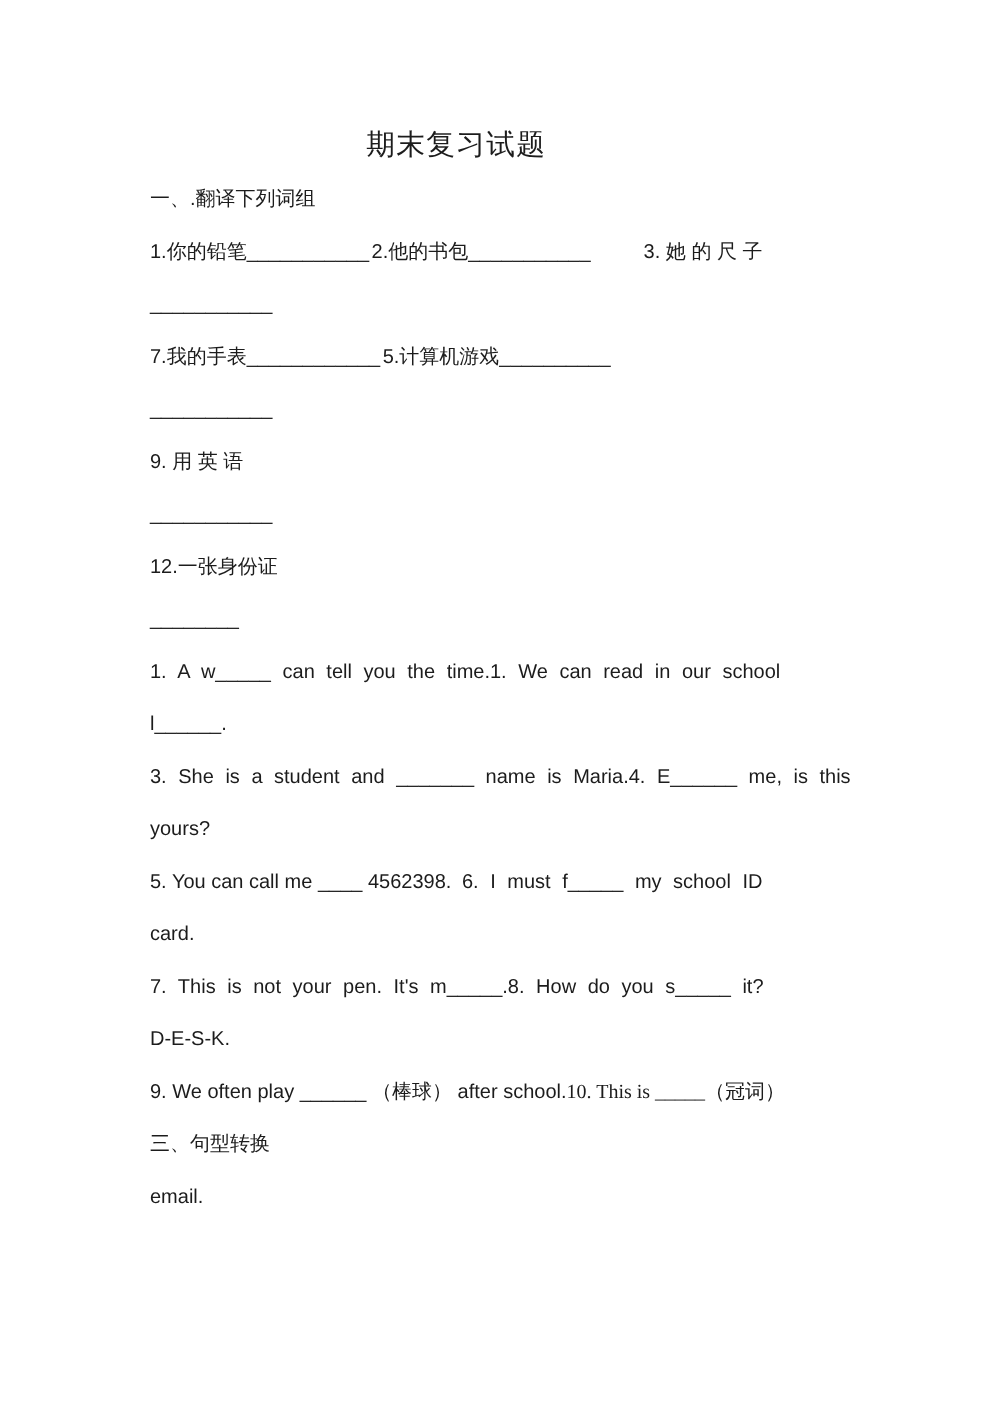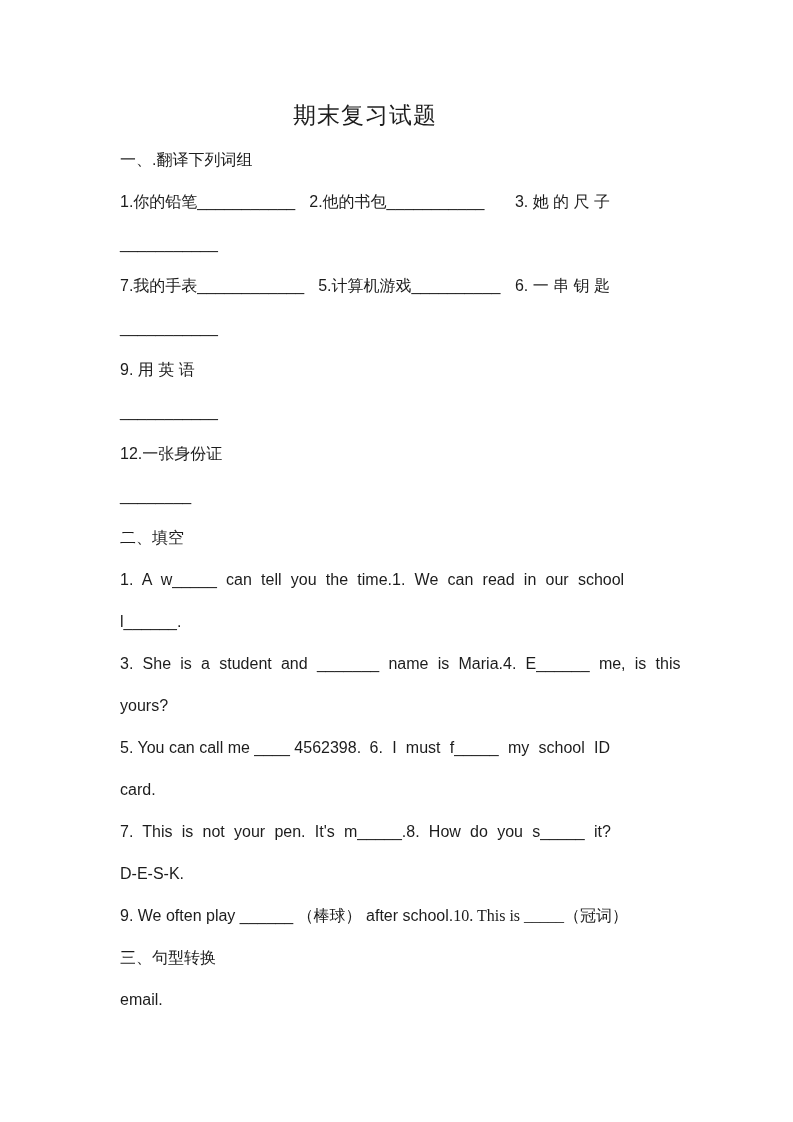--- a/index.html
+++ b/index.html
@@ -22,21 +22,21 @@
     letter-spacing:1px;
     white-space:pre;
   }
   .line {
     height:42px; line-height:42px;
     font-size:16px;
     white-space:pre;
   }
   .row { display:flex; justify-content:space-between; }
   .row > span { white-space:pre; }
-  .lg > .g { margin-left:14px; }
+  .lg > .g { margin-left:2px; }
   .ws { word-spacing:0.3em; }
   .split {
     display:inline-flex;
     justify-content:space-between;
     width:246px;
     font-family:Liberation Serif, serif;
   }
 </style>
 </head>
 <body>
@@ -48,35 +48,33 @@
   <div class="line">一、.翻译下列词组</div>
 
   <div class="line row">
     <span class="lg"><span>1.你的铅笔___________</span><span class="g">2.他的书包___________</span></span>
     <span>3. 她 的 尺 子</span>
   </div>
   <div class="line">___________</div>
 
   <div class="line row">
     <span class="lg"><span>7.我的手表____________</span><span class="g">5.计算机游戏__________</span></span>
-    <span>6. 一 串 钥 匙</span>
   </div>
   <div class="line">___________</div>
 
   <div class="line row">
     <span>9. 用 英 语</span>
   </div>
   <div class="line">___________</div>
 
   <div class="line row">
     <span>12.一张身份证</span>
   </div>
   <div class="line">________</div>
 
-  <div class="line">二、填空</div>
 
   <div class="line row">
     <span class="ws">1. A w_____ can tell you the time.</span>
     <span class="ws">1. We can read in our school</span>
   </div>
   <div class="line">l______.</div>
 
   <div class="line row">
     <span class="ws">3. She is a student and _______ name is Maria.</span>
     <span class="ws">4. E______ me, is this</span>

